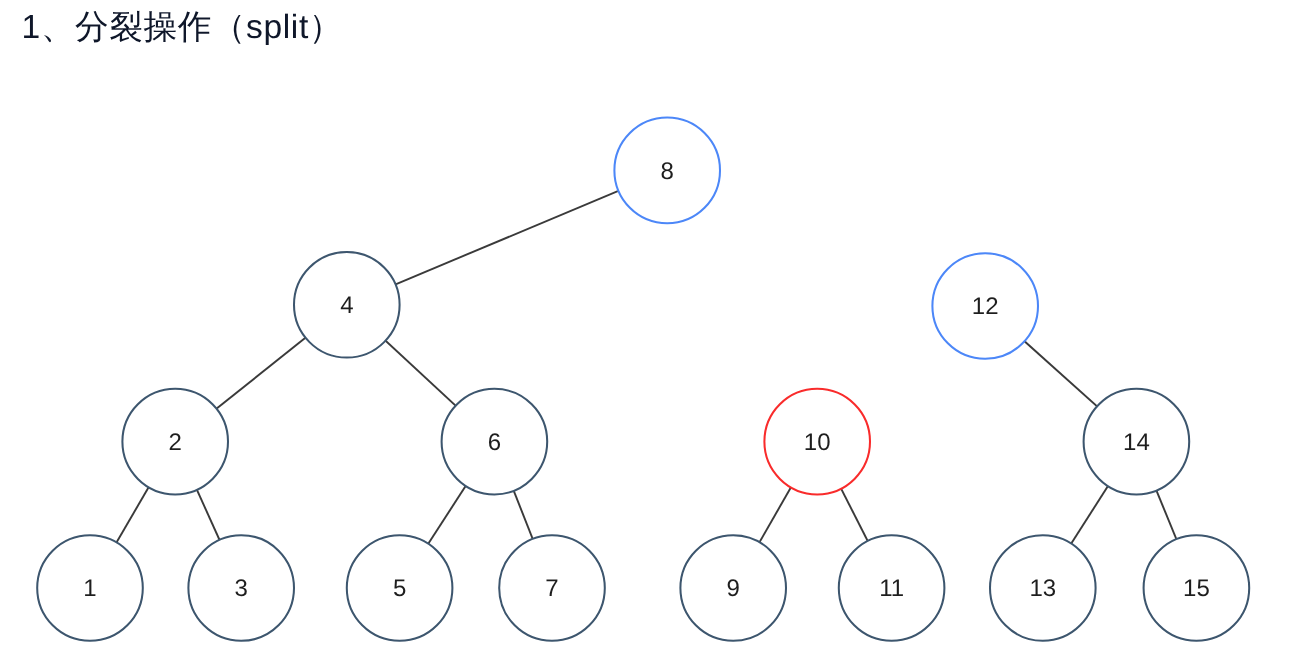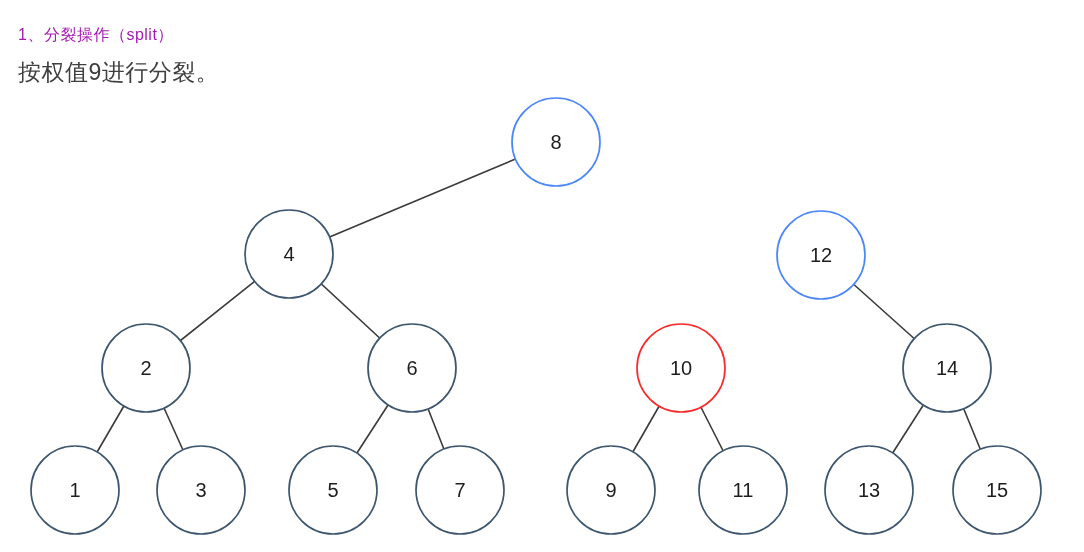--- a/index.html
+++ b/index.html
@@ -11,24 +11,24 @@
   .canvas {
     position: relative;
     width: 1084px;
     height: 552px;
     background: #ffffff;
     overflow: hidden;
   }
   .heading {
     position: absolute;
     left: 18px;
-    top: 20px;
-    font-size: 16px;
+    top: 8px;
+    font-size: 28px;
     line-height: 30px;
-    color: #a21caf;
+    color: #0f172a;
     letter-spacing: 0.5px;
     white-space: nowrap;
   }
   .subheading {
     position: absolute;
     left: 18px;
     top: 57px;
     font-size: 23px;
     line-height: 30px;
     color: #3f3f3f;
@@ -51,21 +51,20 @@
     font-family: "Liberation Sans", "DejaVu Sans", sans-serif;
     font-size: 20px;
     text-anchor: middle;
   }
 </style>
 </head>
 <body>
 
 <div class="canvas">
   <div class="heading">1、分裂操作（split）</div>
-  <div class="subheading">按权值9进行分裂。</div>
   <svg id="tree-svg" width="1084" height="552" viewBox="0 0 1084 552" xmlns="http://www.w3.org/2000/svg">
       <line x1="556" y1="142" x2="289" y2="254" stroke="#3a3a3a"></line>
       <line x1="289" y1="254" x2="146" y2="368" stroke="#3a3a3a"></line>
       <line x1="289" y1="254" x2="412" y2="368" stroke="#3a3a3a"></line>
       <line x1="146" y1="368" x2="75" y2="490" stroke="#3a3a3a"></line>
       <line x1="146" y1="368" x2="201" y2="490" stroke="#3a3a3a"></line>
       <line x1="412" y1="368" x2="333" y2="490" stroke="#3a3a3a"></line>
       <line x1="412" y1="368" x2="460" y2="490" stroke="#3a3a3a"></line>
       <line x1="681" y1="368" x2="611" y2="490" stroke="#3a3a3a"></line>
       <line x1="681" y1="368" x2="743" y2="490" stroke="#3a3a3a"></line>

